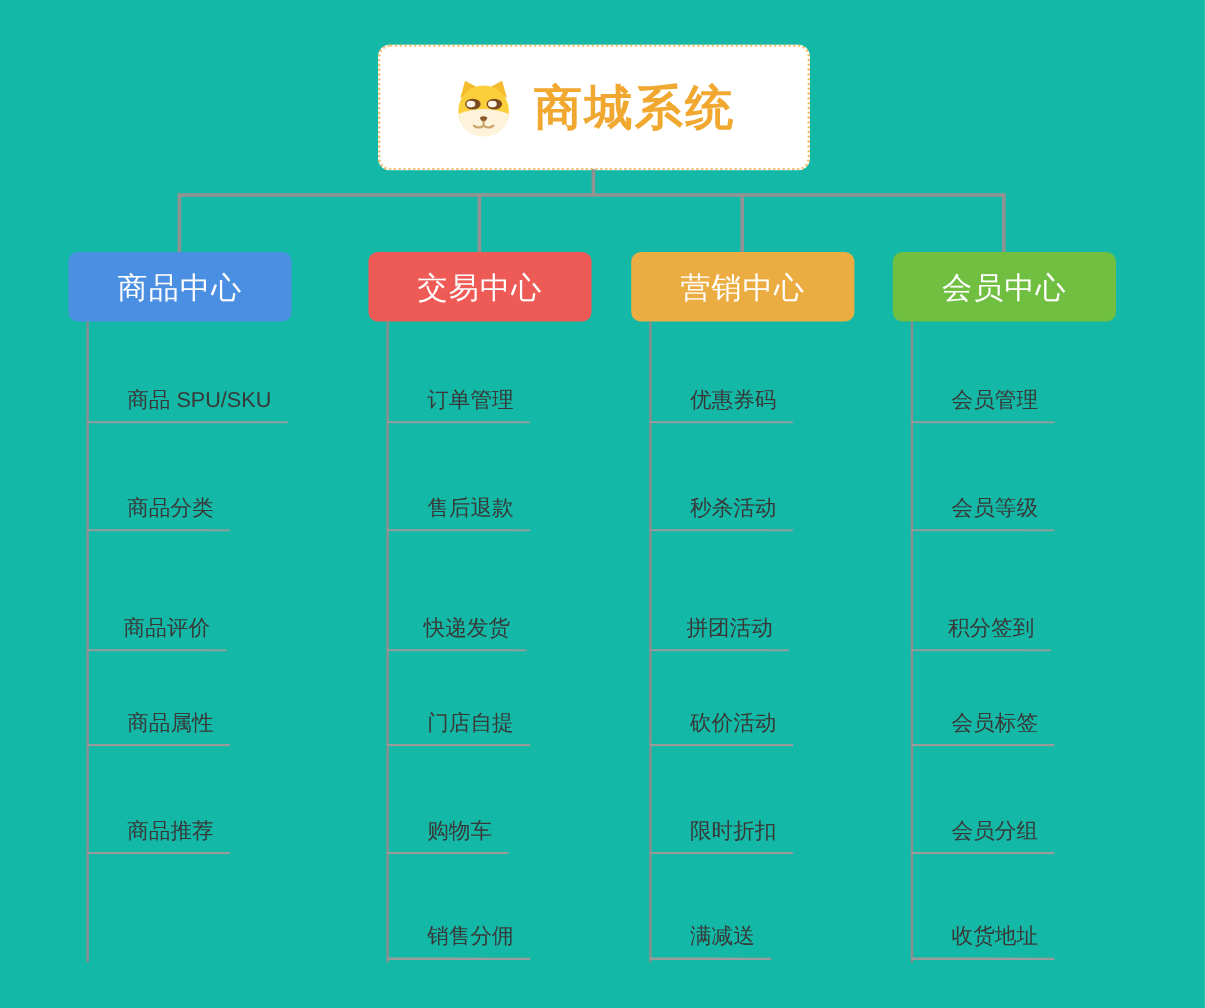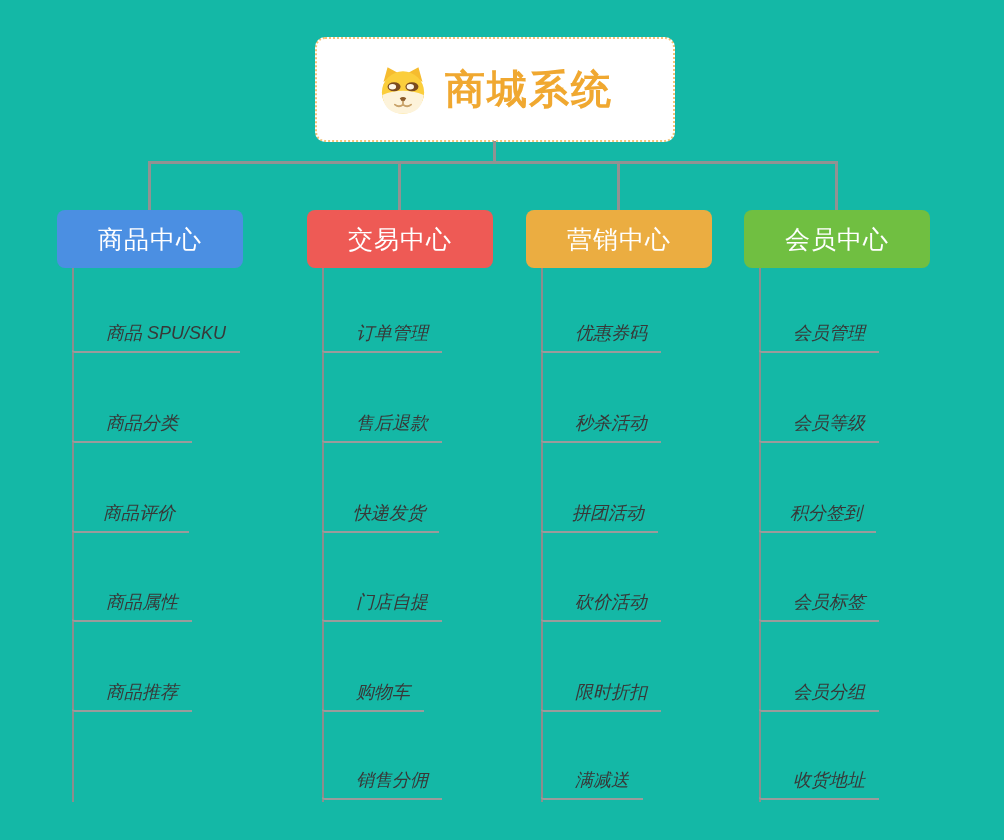--- a/index.html
+++ b/index.html
@@ -35,23 +35,22 @@
   .c4 .branch-box{background:#70bf41;}
 
   .trunk{position:absolute;left:15px;top:58px;width:2px;height:534px;background:#8d8d8d;}
 
   .leaf{
     position:absolute;left:15px;
     padding:0 14px 5px 34px;
     font-size:18px;line-height:26px;color:#383838;
     border-bottom:2px solid #9b9b9b;white-space:nowrap;
     border-bottom-left-radius:3px;
-    font-style:italic;
   }
-  .leaf.r1{top:110px;} .leaf.r2{top:200px;} .leaf.r3{top:290px;padding-left:31px;}
+  .leaf.r1{top:110px;} .leaf.r2{top:200px;} .leaf.r3{top:300px;padding-left:31px;}
   .leaf.r4{top:379px;} .leaf.r5{top:469px;} .leaf.r6{top:557px;}
 </style>
 </head>
 <body>
 
 <div class="canvas">
 
   <div class="root-node">
     <span class="doge">
       <svg width="52" height="52" viewBox="0 0 64 64" aria-hidden="true">

